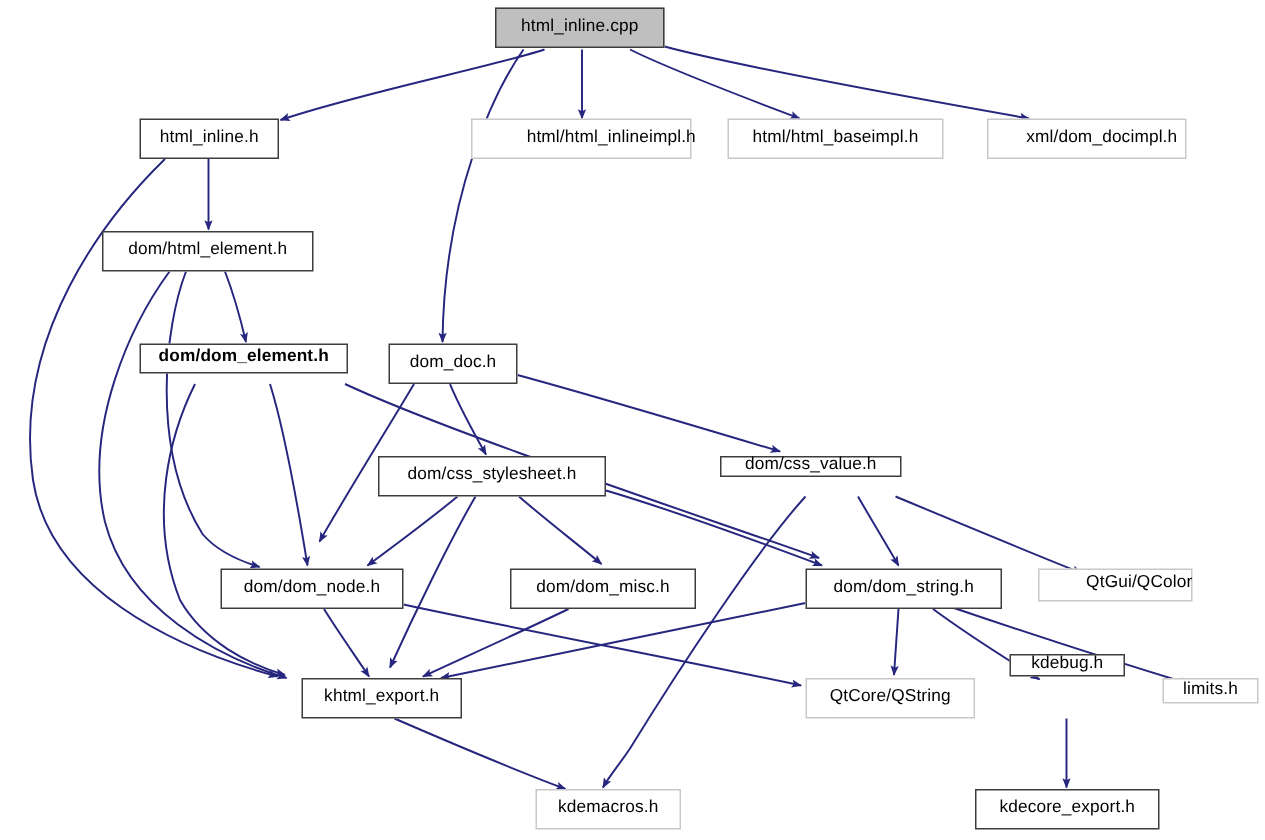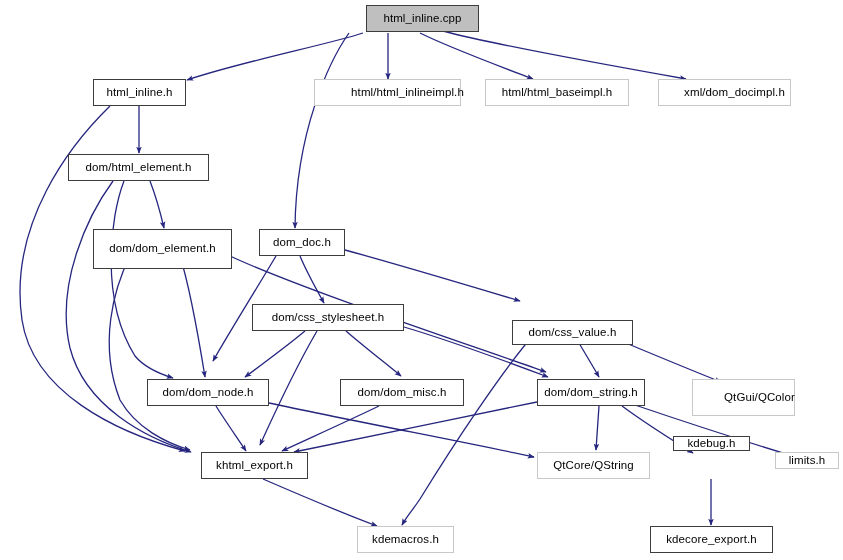--- a/index.html
+++ b/index.html
@@ -41,21 +41,20 @@
   }
   .node.solid {
     border: 1.4px solid #3d3d3d;
   }
   .node.faint {
     border: 1.2px solid #c8c8c8;
   }
   .node.root {
     border: 1.4px solid #3d3d3d;
     background: #bfbfbf;
-    margin-left: 36px;
   }
   .node-label {
     display: block;
     padding: 0 2px;
     transform: translateY(-0.5px);
   }
 </style>
 </head>
 <body>
 
@@ -113,42 +112,42 @@
       </div>
       <div class="node faint" style="left: 485px; top: 79px; width: 144px; height: 27px;">
         <span class="node-label">html/html_baseimpl.h</span>
       </div>
       <div class="node faint" style="left: 658px; top: 79px; width: 133px; height: 27px; padding-left: 20px;">
         <span class="node-label">xml/dom_docimpl.h</span>
       </div>
       <div class="node solid" style="left: 68px; top: 154px; width: 141px; height: 27px;">
         <span class="node-label">dom/html_element.h</span>
       </div>
-      <div class="node solid" style="left: 93px; top: 229px; width: 139px; height: 40px;">
+      <div class="node solid" style="left: 93px; top: 229px; width: 139px; height: 20px; font-weight: bold;">
         <span class="node-label">dom/dom_element.h</span>
       </div>
       <div class="node solid" style="left: 259px; top: 229px; width: 86px; height: 27px;">
         <span class="node-label">dom_doc.h</span>
       </div>
       <div class="node solid" style="left: 252px; top: 304px; width: 152px; height: 27px;">
         <span class="node-label">dom/css_stylesheet.h</span>
       </div>
-      <div class="node solid" style="left: 512px; top: 304px; width: 121px; height: 25px; margin-top: 16px;">
+      <div class="node solid" style="left: 480px; top: 304px; width: 121px; height: 14px;">
         <span class="node-label">dom/css_value.h</span>
       </div>
       <div class="node solid" style="left: 147px; top: 379px; width: 122px; height: 27px;">
         <span class="node-label">dom/dom_node.h</span>
       </div>
       <div class="node solid" style="left: 340px; top: 379px; width: 124px; height: 27px;">
         <span class="node-label">dom/dom_misc.h</span>
       </div>
-      <div class="node solid" style="left: 537px; top: 379px; width: 108px; height: 27px; text-align: right;">
+      <div class="node solid" style="left: 537px; top: 379px; width: 131px; height: 27px; text-align: right;">
         <span class="node-label">dom/dom_string.h</span>
       </div>
-      <div class="node faint" style="left: 692px; top: 379px; width: 103px; height: 37px; padding-left: 32px;">
+      <div class="node faint" style="left: 692px; top: 379px; width: 103px; height: 22px; padding-left: 32px;">
         <span class="node-label">QtGui/QColor</span>
       </div>
       <div class="node solid" style="left: 201px; top: 452px; width: 107px; height: 27px;">
         <span class="node-label">khtml_export.h</span>
       </div>
       <div class="node faint" style="left: 537px; top: 452px; width: 113px; height: 27px; text-align: center;">
         <span class="node-label">QtCore/QString</span>
       </div>
       <div class="node solid" style="left: 673px; top: 436px; width: 77px; height: 15px;">
         <span class="node-label">kdebug.h</span>

